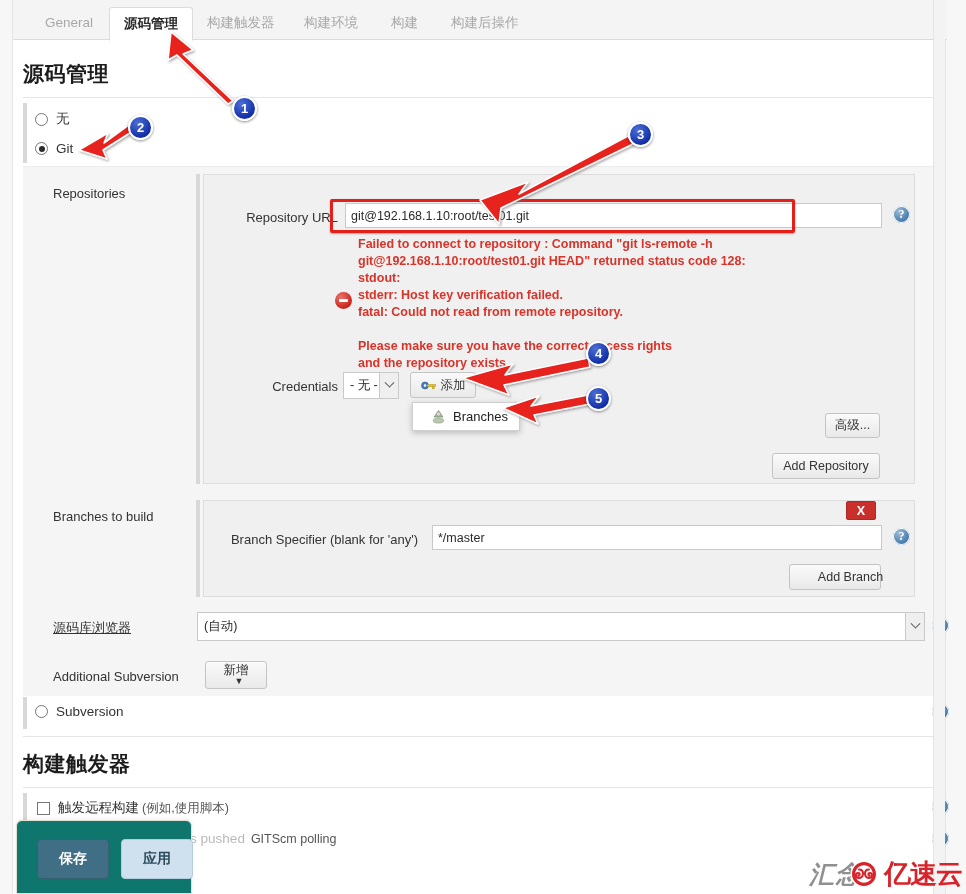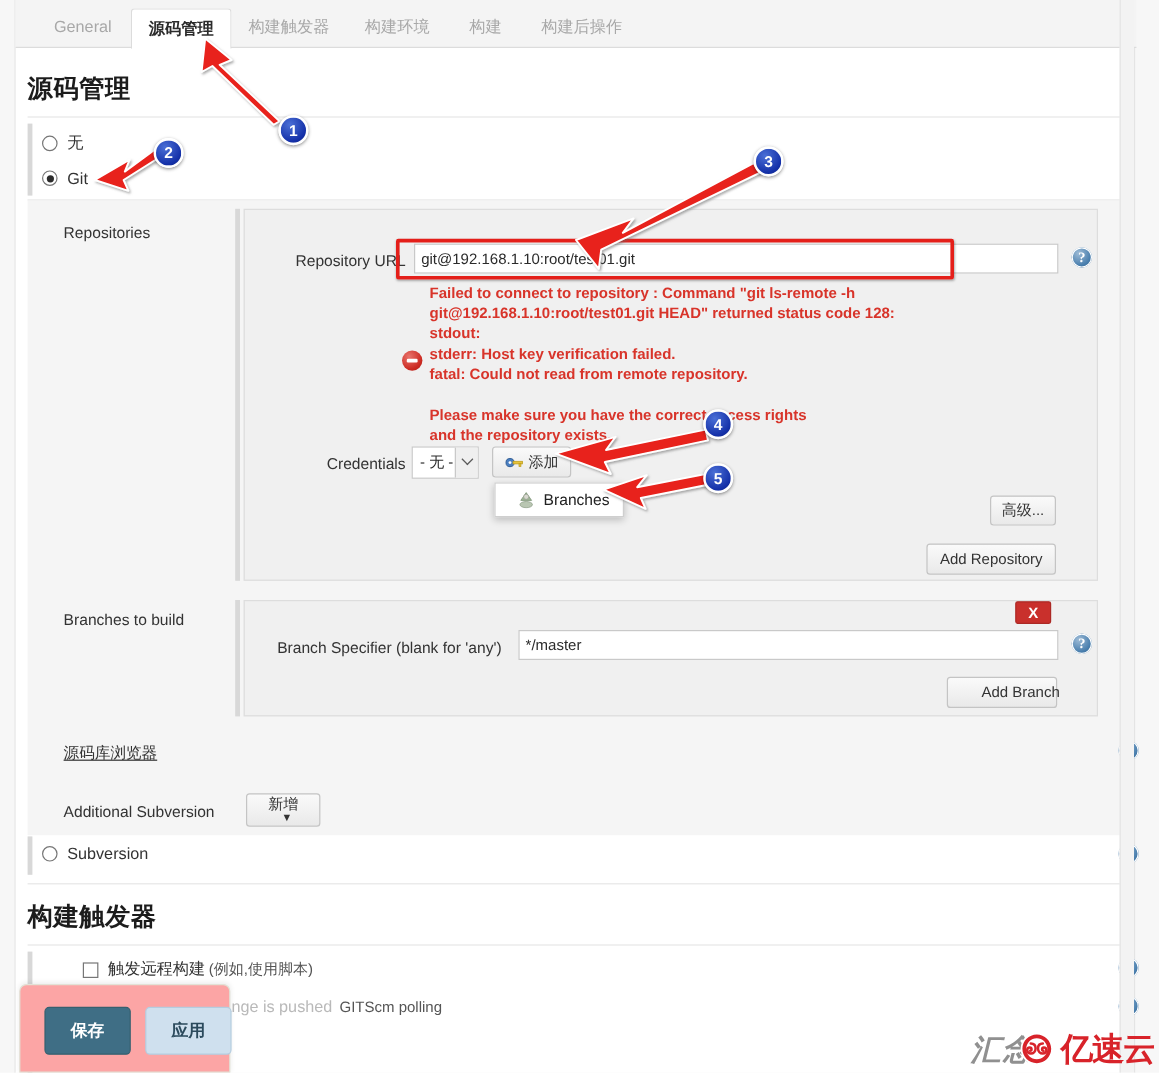--- a/index.html
+++ b/index.html
@@ -95,21 +95,20 @@
     border-radius: 50%;
     background: #2b2b2b;
   }
 
   
   .cb-row {
     position: absolute;
     display: flex; align-items: center;
     font-size: 13.5px; color: #333;
     cursor: pointer;
-    margin-left: 32px;
   }
   .cb-box {
     width: 13px; height: 13px;
     border: 1px solid #767676;
     background: #fff;
     margin-right: 8px;
     flex: none;
   }
   .cb-sub { color: #555; font-size: 12.5px; margin-left: 3px; }
 
@@ -288,21 +287,21 @@
     text-shadow: 1px 1px 0 #ffffff, -1px -1px 0 #ffffff, 1px -1px 0 #fff, -1px 1px 0 #fff;
     white-space: nowrap;
     letter-spacing: 0.5px;
   }
 
   
   #savebar {
     position: absolute;
     left: 16px; top: 820px;
     width: 176px; height: 74px;
-    background: #fca5a5;
+    background: #0f766e;
     border: 1px solid #e2e2d6;
     border-radius: 6px 6px 0 0;
     box-shadow: 0 -1px 4px rgba(0,0,0,0.07);
     z-index: 55;
   }
   #btn-save {
     position: absolute; left: 20px; top: 18px;
     width: 72px; height: 40px;
     background: #3f6e85;
     border: 1px solid #35footer;
@@ -455,20 +454,26 @@
 
     <div id="del-x" style="left:833px; top:501px; width:30px; height:19px;">X</div>
 
     <div class="field-label" style="left:205px; top:532px; width:200px;">Branch Specifier (blank for 'any')</div>
     <input class="text-input" style="left: 419px; top: 525px; width: 450px; height: 25px;" value="*/master">
     <div class="help-icon" style="left:880px; top:528px;">?</div>
 
     <div class="btn" style="left:776px; top:564px; width:92px; height:26px;padding-left:31px;">Add Branch</div>
 
     <div class="field-label" style="left:40px; top:619px; width:160px; text-align:left;text-decoration:underline;">源码库浏览器</div>
+    <div class="select" style="left:184px; top:612px; width:728px; height:29px;">
+      <span>(自动)</span>
+      <span class="arrowbox">
+          <i class="chev"></i>
+        </span>
+    </div>
     <div class="help-icon" style="left:919px; top:617px;">?</div>
 
     <div class="field-label" style="left:40px; top:669px; width:180px; text-align:left;">Additional Subversion</div>
     <div class="btn" style="left:192px; top:661px; width:62px; height:28px;flex-direction:column;">
       <span>新增</span>
       <span style="margin-left:6px; font-size:9px;">▼</span>
     </div>
 
     <div class="panel-leftbar" style="left:10px; top:697px; height:32px;"></div>
     <div class="radio-row" style="left:22px; top:704px;">

